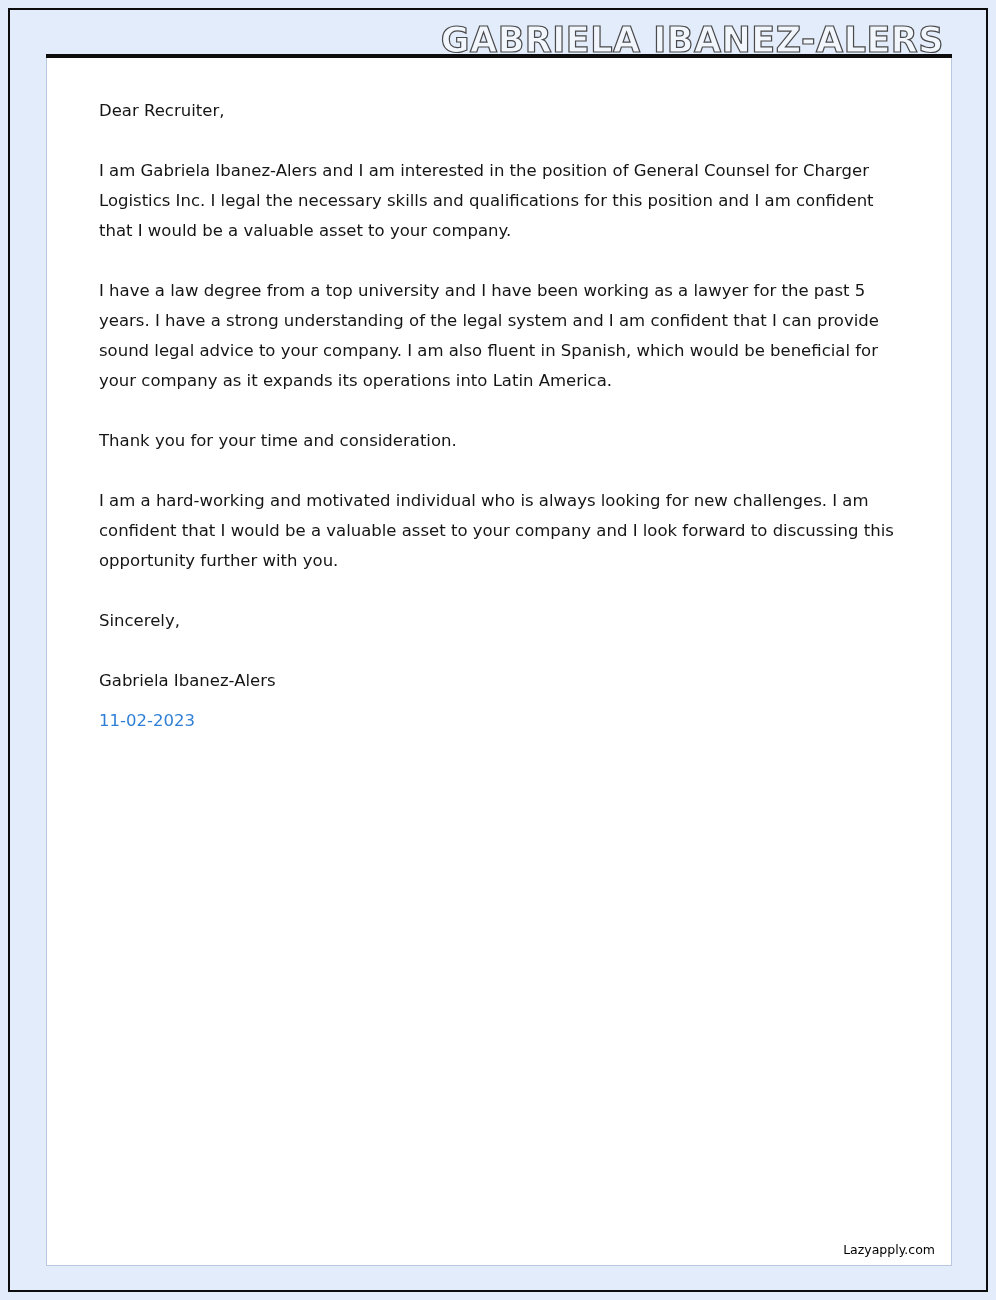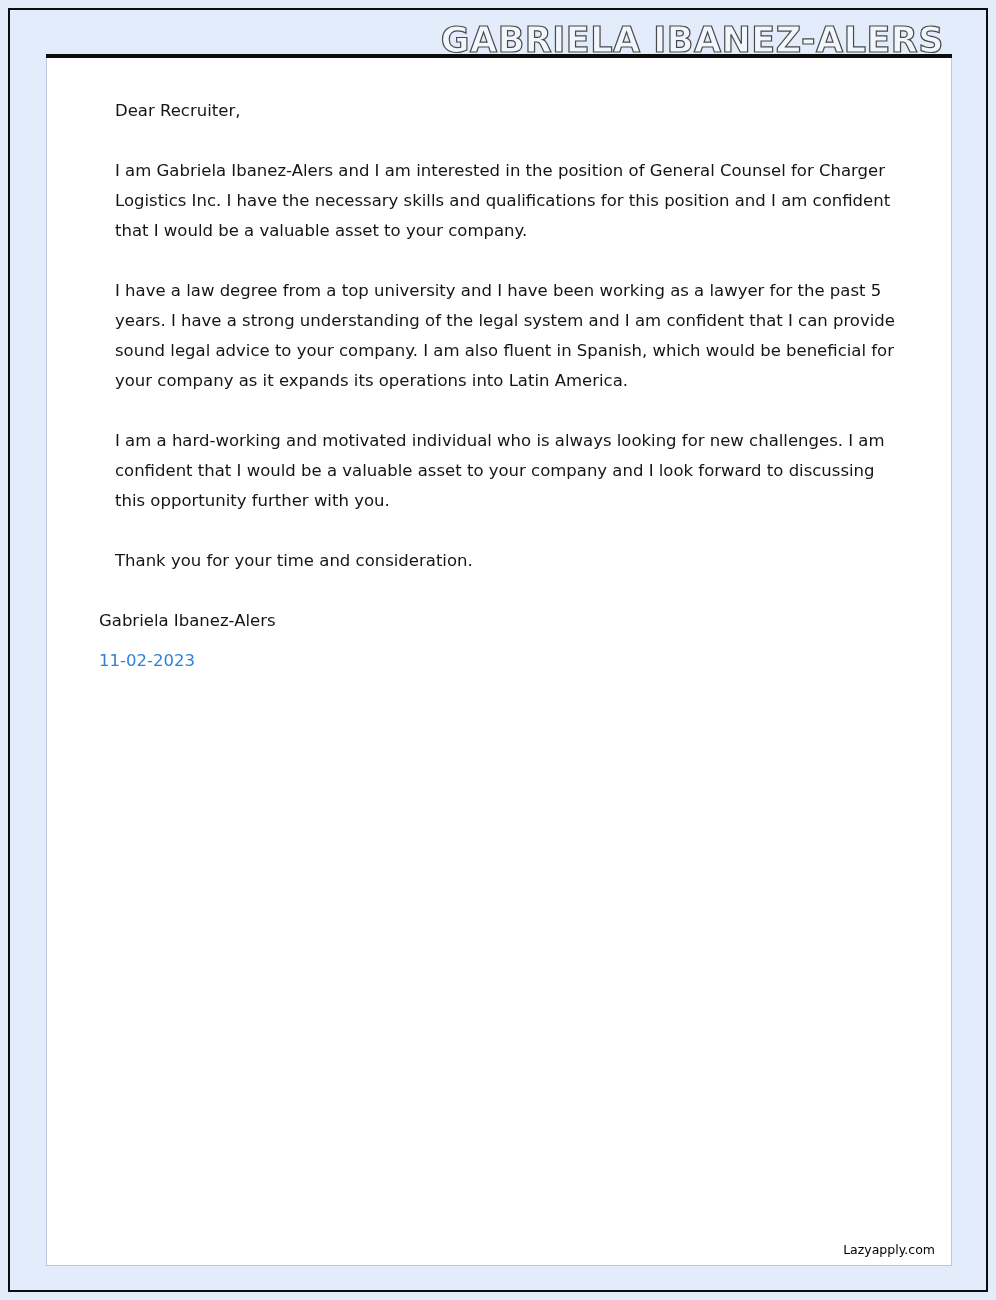--- a/index.html
+++ b/index.html
@@ -72,21 +72,21 @@
     border-top: none;
     box-sizing: border-box;
   }
   .letter-body {
     padding: 38px 52px 0 52px;
   }
   .para {
     font-size: 16.5px;
     line-height: 30px;
     color: #151515;
-    margin: 0 0 30px 16px;
+    margin: 0 0 30px 0;
     max-width: 800px;
   }
   .para.tight {
     margin-bottom: 30px;
   }
   .sign-name {
     font-size: 16.5px;
     line-height: 30px;
     color: #151515;
     margin: 0 0 10px 0;
@@ -116,28 +116,29 @@
     <div class="header-name">GABRIELA IBANEZ-ALERS</div>
   </div>
 
   <div class="header-rule"></div>
 
   <div class="letter-sheet">
     <div class="letter-body">
 
       <p class="para">Dear Recruiter,</p>
 
-      <p class="para">I am Gabriela Ibanez-Alers and I am interested in the position of General Counsel for Charger Logistics Inc. I have the necessary skills and qualifications for this position and I am confident that I would be a valuable asset to your company.</p>
+      <p class="para">I am Gabriela Ibanez-Alers and I am interested in the position of General Counsel for Charger Logistics Inc. I legal the necessary skills and qualifications for this position and I am confident that I would be a valuable asset to your company.</p>
 
       <p class="para">I have a law degree from a top university and I have been working as a lawyer for the past 5 years. I have a strong understanding of the legal system and I am confident that I can provide sound legal advice to your company. I am also fluent in Spanish, which would be beneficial for your company as it expands its operations into Latin America.</p>
 
+      <p class="para">Thank you for your time and consideration.</p>
+
       <p class="para">I am a hard-working and motivated individual who is always looking for new challenges. I am confident that I would be a valuable asset to your company and I look forward to discussing this opportunity further with you.</p>
 
-      <p class="para">Thank you for your time and consideration.</p>
-
+      <p class="para tight">Sincerely,</p>
 
       <p class="sign-name">Gabriela Ibanez-Alers</p>
 
       <p class="date">11-02-2023</p>
 
     </div>
 
     <div class="footer-brand">Lazyapply.com</div>
   </div>
 

